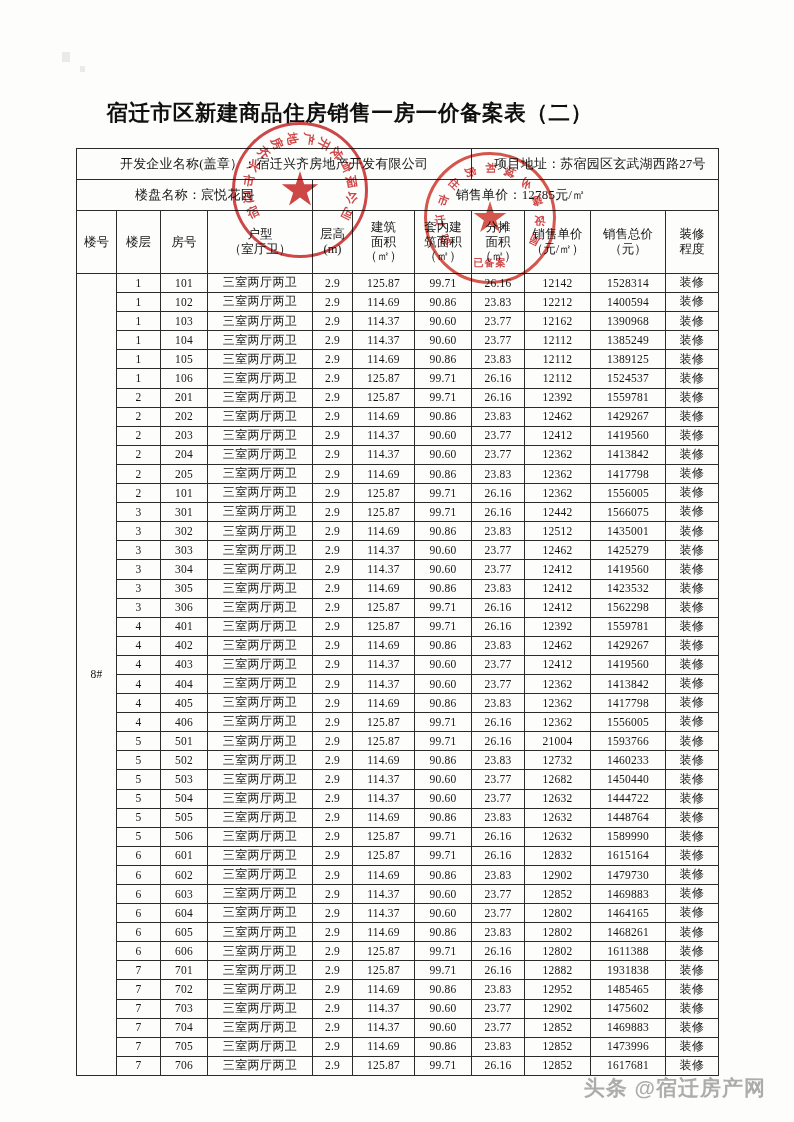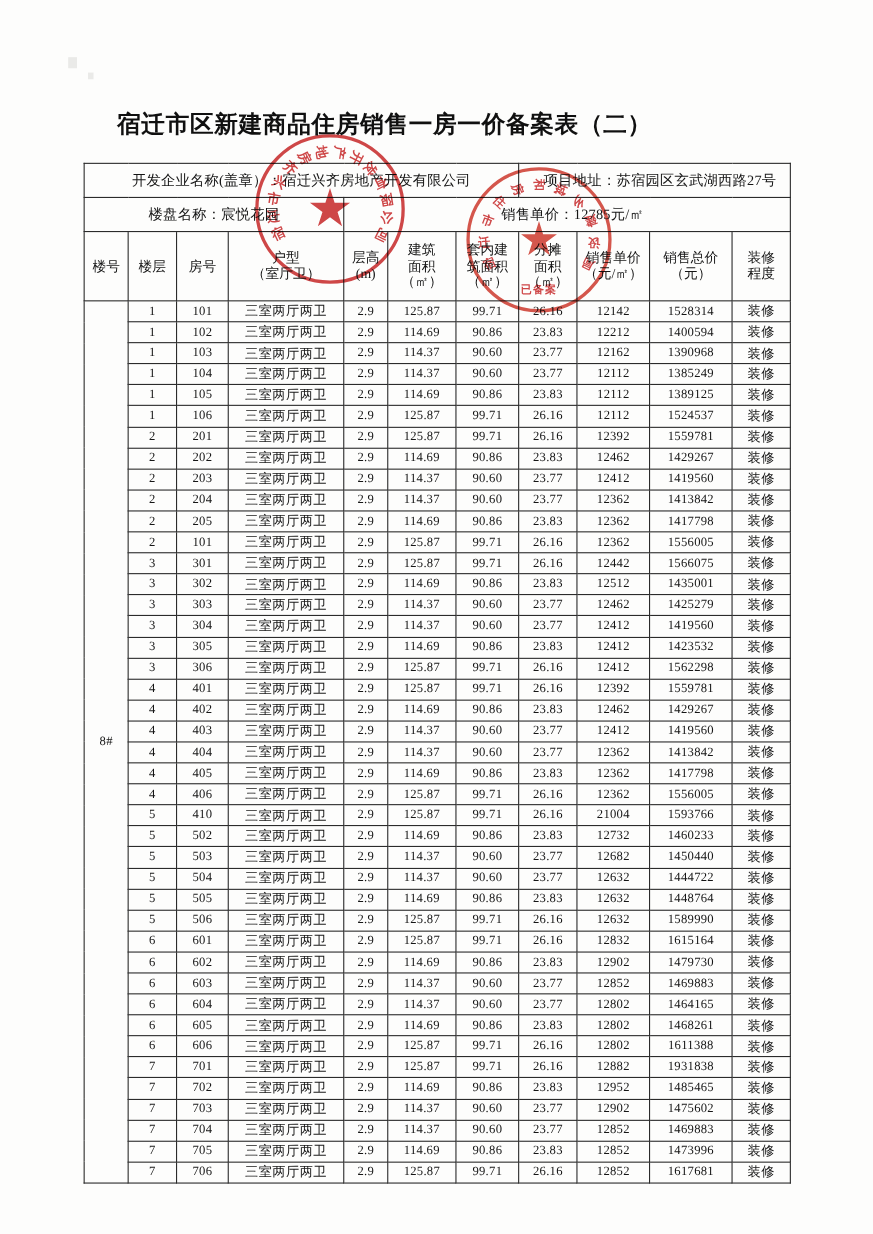--- a/index.html
+++ b/index.html
@@ -579,21 +579,21 @@
           <td>2.9</td>
           <td>125.87</td>
           <td>99.71</td>
           <td>26.16</td>
           <td>12362</td>
           <td>1556005</td>
           <td class="finish">装修</td>
         </tr>
         <tr>
           <td>5</td>
-          <td>410</td>
+          <td>501</td>
           <td class="ctype">三室两厅两卫</td>
           <td>2.9</td>
           <td>125.87</td>
           <td>99.71</td>
           <td>26.16</td>
           <td>21004</td>
           <td>1593766</td>
           <td class="finish">装修</td>
         </tr>
         <tr>
@@ -836,16 +836,17 @@
         <span style="font-size: 11px; transform: rotate(23.2deg) translate(0px, -50px) rotate(90deg) translate(-50%, -50%);">城</span>
         <span style="font-size: 11px; transform: rotate(46.4deg) translate(0px, -50px) rotate(90deg) translate(-50%, -50%);">乡</span>
         <span style="font-size: 11px; transform: rotate(69.6deg) translate(0px, -50px) rotate(90deg) translate(-50%, -50%);">建</span>
         <span style="font-size: 11px; transform: rotate(92.8deg) translate(0px, -50px) rotate(90deg) translate(-50%, -50%);">设</span>
         <span style="font-size: 11px; transform: rotate(116deg) translate(0px, -50px) rotate(90deg) translate(-50%, -50%);">局</span>
       </div>
     <div class="star"></div>
     <div class="bottom-text">已备案</div>
   </div>
 
+  <div class="watermark">头条 @宿迁房产网</div>
 
   <div class="speck" style="left:62px; top:52px; width:8px; height:10px;"></div>
   <div class="speck" style="left:80px; top:66px; width:5px; height:6px;"></div>
 </div>
 
 </body></html>

